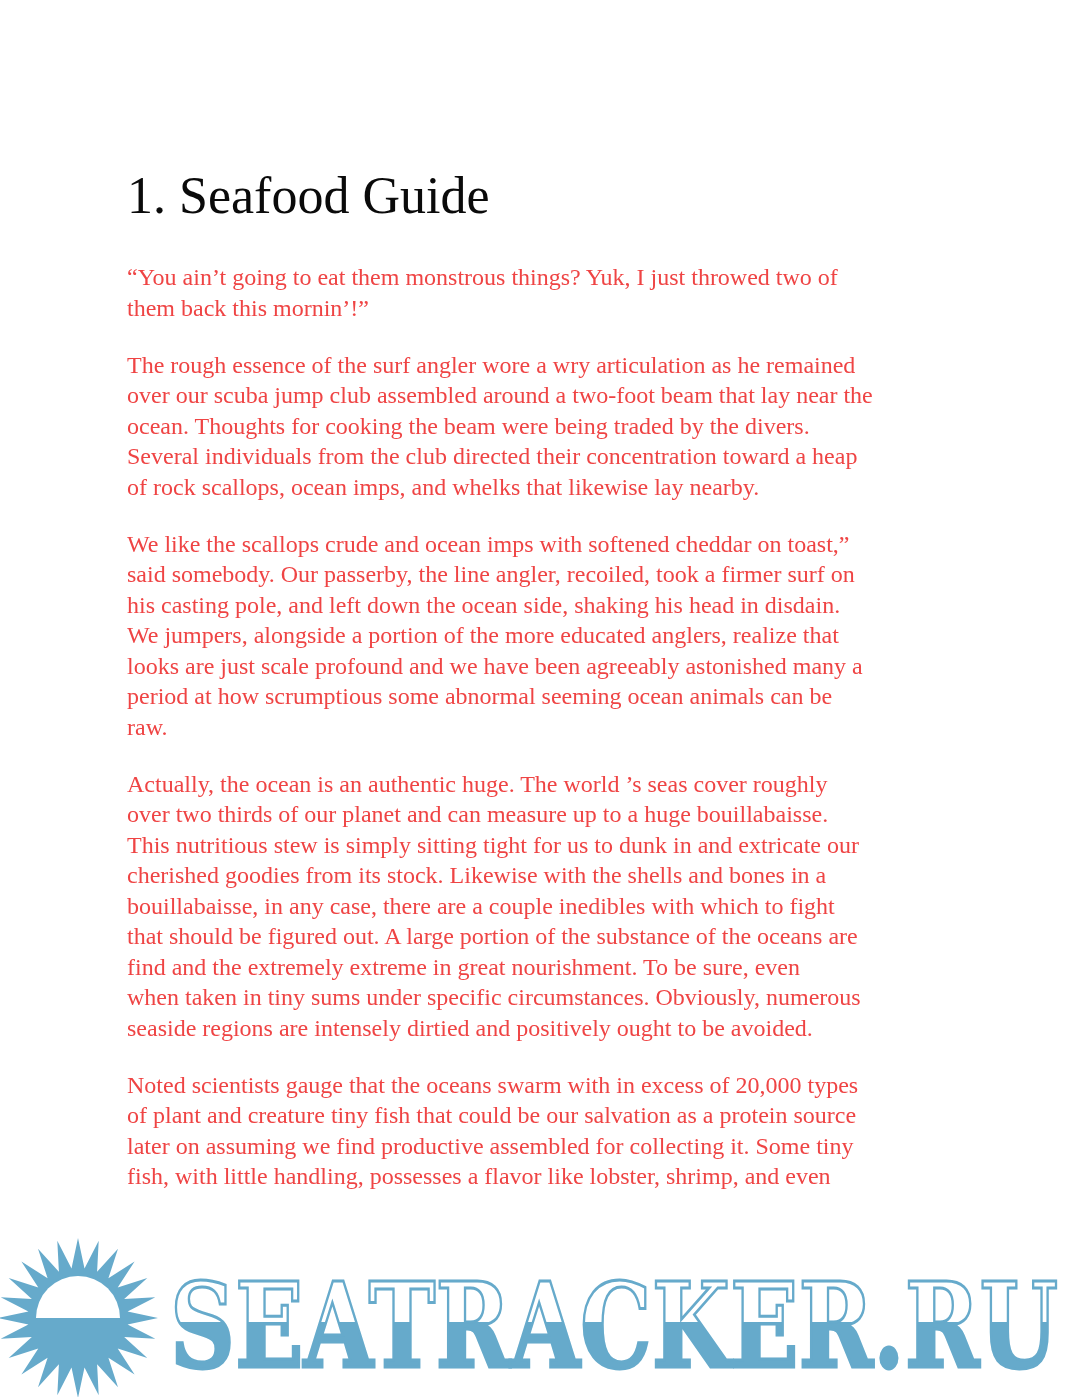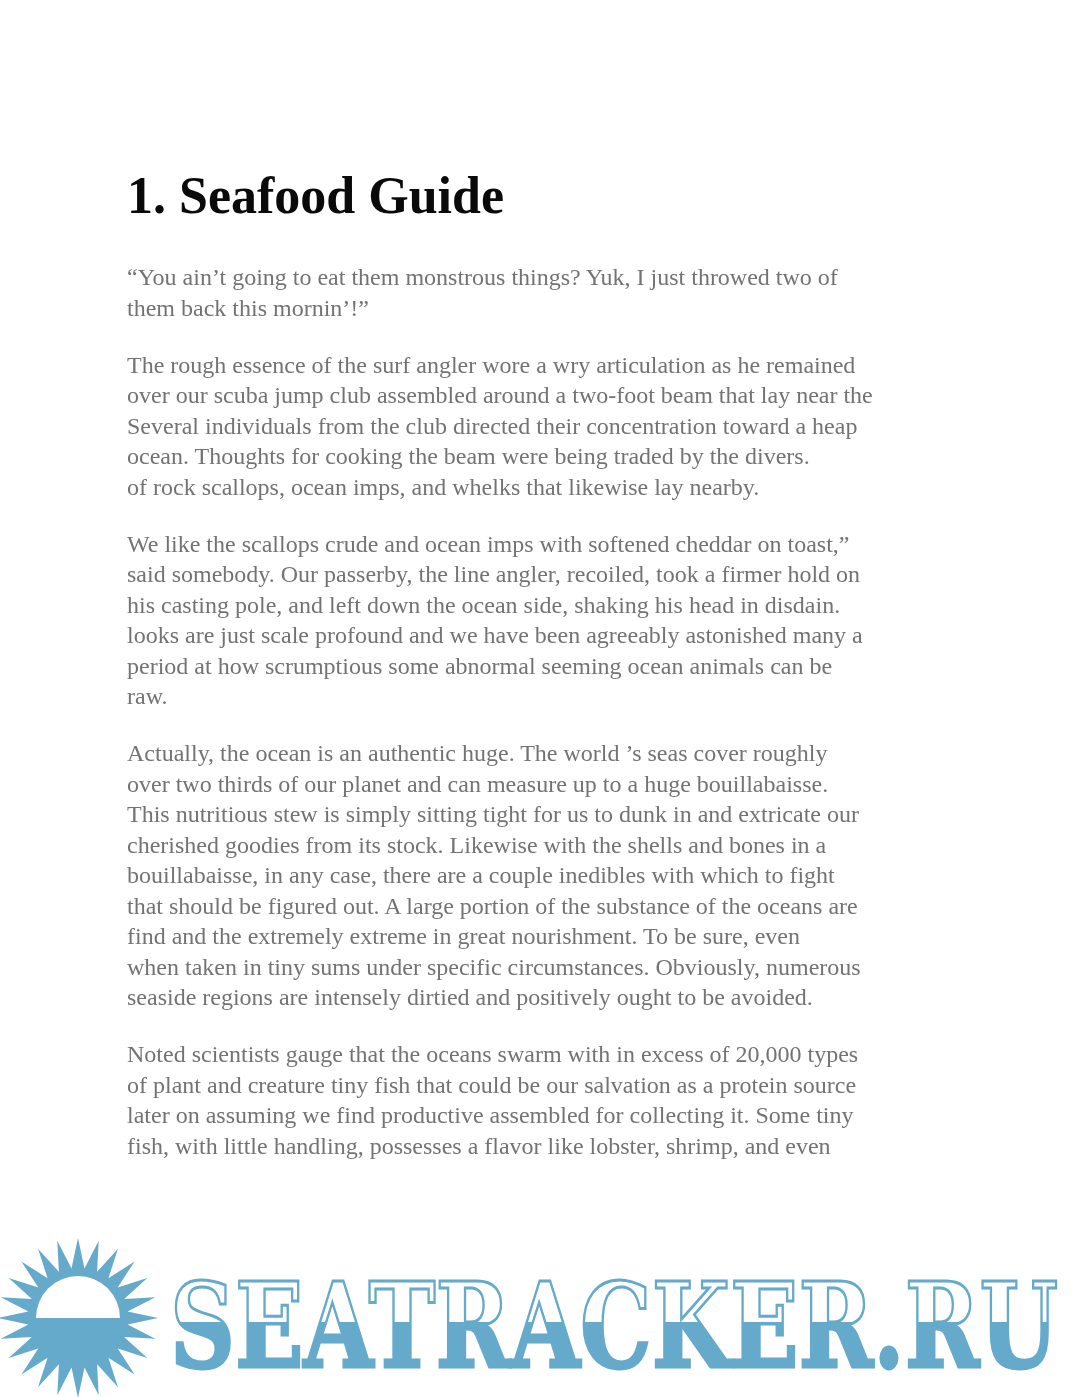--- a/index.html
+++ b/index.html
@@ -20,36 +20,36 @@
     left: 127px;
     top: 0;
     width: 830px;
   }
   .chapter-title {
     position: absolute;
     left: 0;
     top: 166px;
     margin: 0;
     font-size: 52px;
-    font-weight: bold;
+    font-weight: normal;
     line-height: 60px;
     white-space: nowrap;
     color: #0a0a0a;
   }
   .body-text {
     position: absolute;
     left: 0;
     top: 262px;
     width: 830px;
   }
   .body-text p {
     margin: 0 0 26.5px 0;
     font-size: 24px;
     line-height: 30.5px;
-    color: #737373;
+    color: #ef4444;
   }
   .line { display: block; white-space: nowrap; }
 
   
   .watermark {
     position: absolute;
     left: 0;
     top: 1236px;
     width: 864px;
     height: 161px;
@@ -63,28 +63,29 @@
   <h1 class="chapter-title">1. Seafood Guide</h1>
 
   <div class="body-text">
     <p>
       <span class="line">“You ain’t going to eat them monstrous things? Yuk, I just throwed two of</span>
       <span class="line">them back this mornin’!”</span>
     </p>
     <p>
       <span class="line">The rough essence of the surf angler wore a wry articulation as he remained</span>
       <span class="line">over our scuba jump club assembled around a two-foot beam that lay near the</span>
+      <span class="line">ocean. Thoughts for cooking the beam were being traded by the divers.</span>
       <span class="line">Several individuals from the club directed their concentration toward a heap</span>
-      <span class="line">ocean. Thoughts for cooking the beam were being traded by the divers.</span>
       <span class="line">of rock scallops, ocean imps, and whelks that likewise lay nearby.</span>
     </p>
     <p>
       <span class="line">We like the scallops crude and ocean imps with softened cheddar on toast,”</span>
-      <span class="line">said somebody. Our passerby, the line angler, recoiled, took a firmer hold on</span>
+      <span class="line">said somebody. Our passerby, the line angler, recoiled, took a firmer surf on</span>
       <span class="line">his casting pole, and left down the ocean side, shaking his head in disdain.</span>
+      <span class="line">We jumpers, alongside a portion of the more educated anglers, realize that</span>
       <span class="line">looks are just scale profound and we have been agreeably astonished many a</span>
       <span class="line">period at how scrumptious some abnormal seeming ocean animals can be</span>
       <span class="line">raw.</span>
     </p>
     <p>
       <span class="line">Actually, the ocean is an authentic huge. The world ’s seas cover roughly</span>
       <span class="line">over two thirds of our planet and can measure up to a huge bouillabaisse.</span>
       <span class="line">This nutritious stew is simply sitting tight for us to dunk in and extricate our</span>
       <span class="line">cherished goodies from its stock. Likewise with the shells and bones in a</span>
       <span class="line">bouillabaisse, in any case, there are a couple inedibles with which to fight</span>

